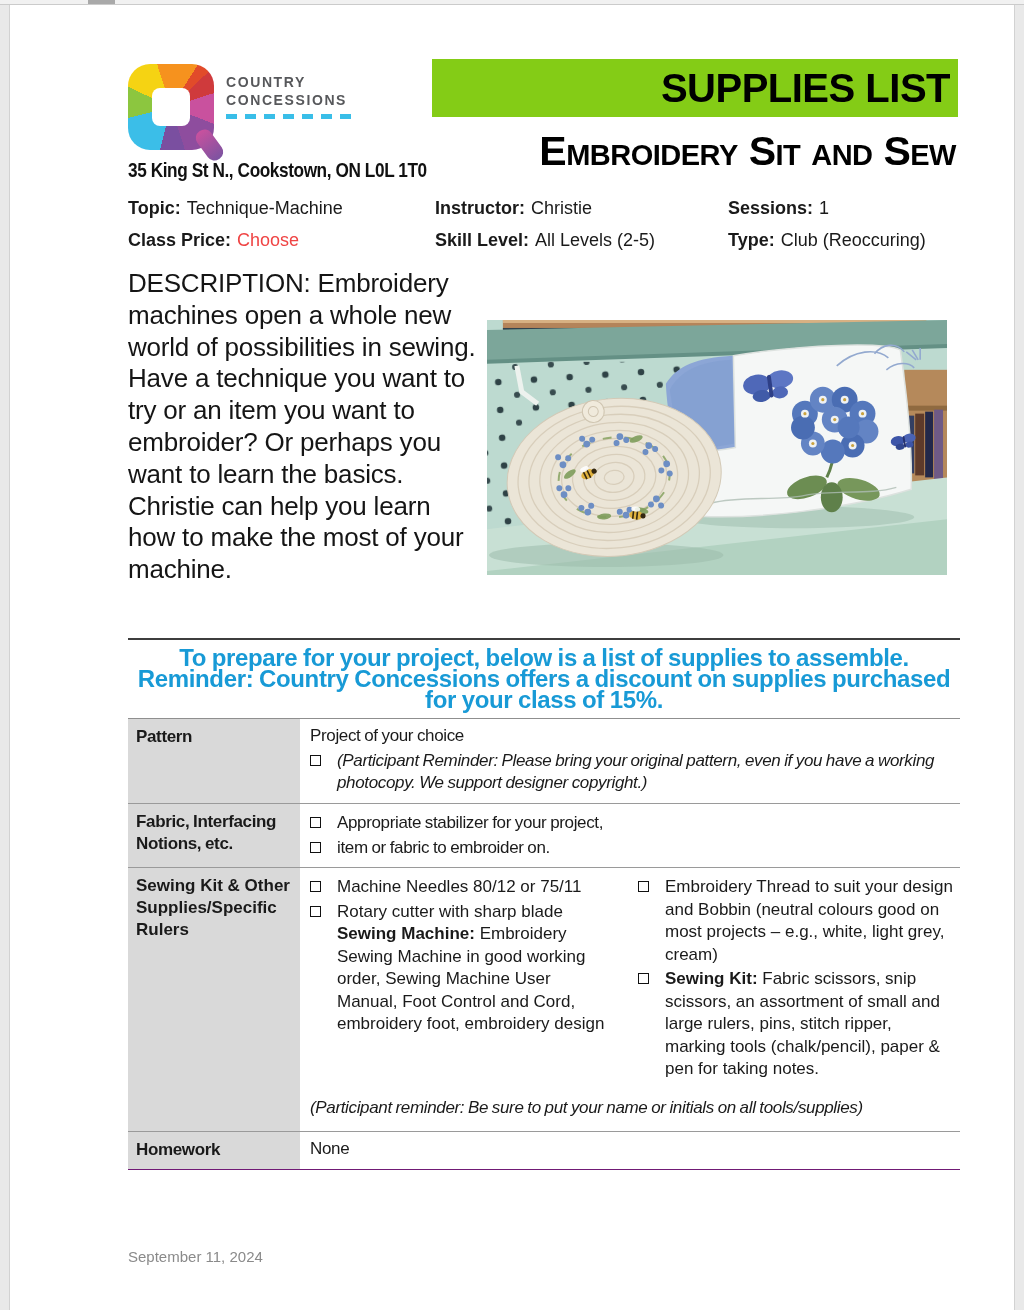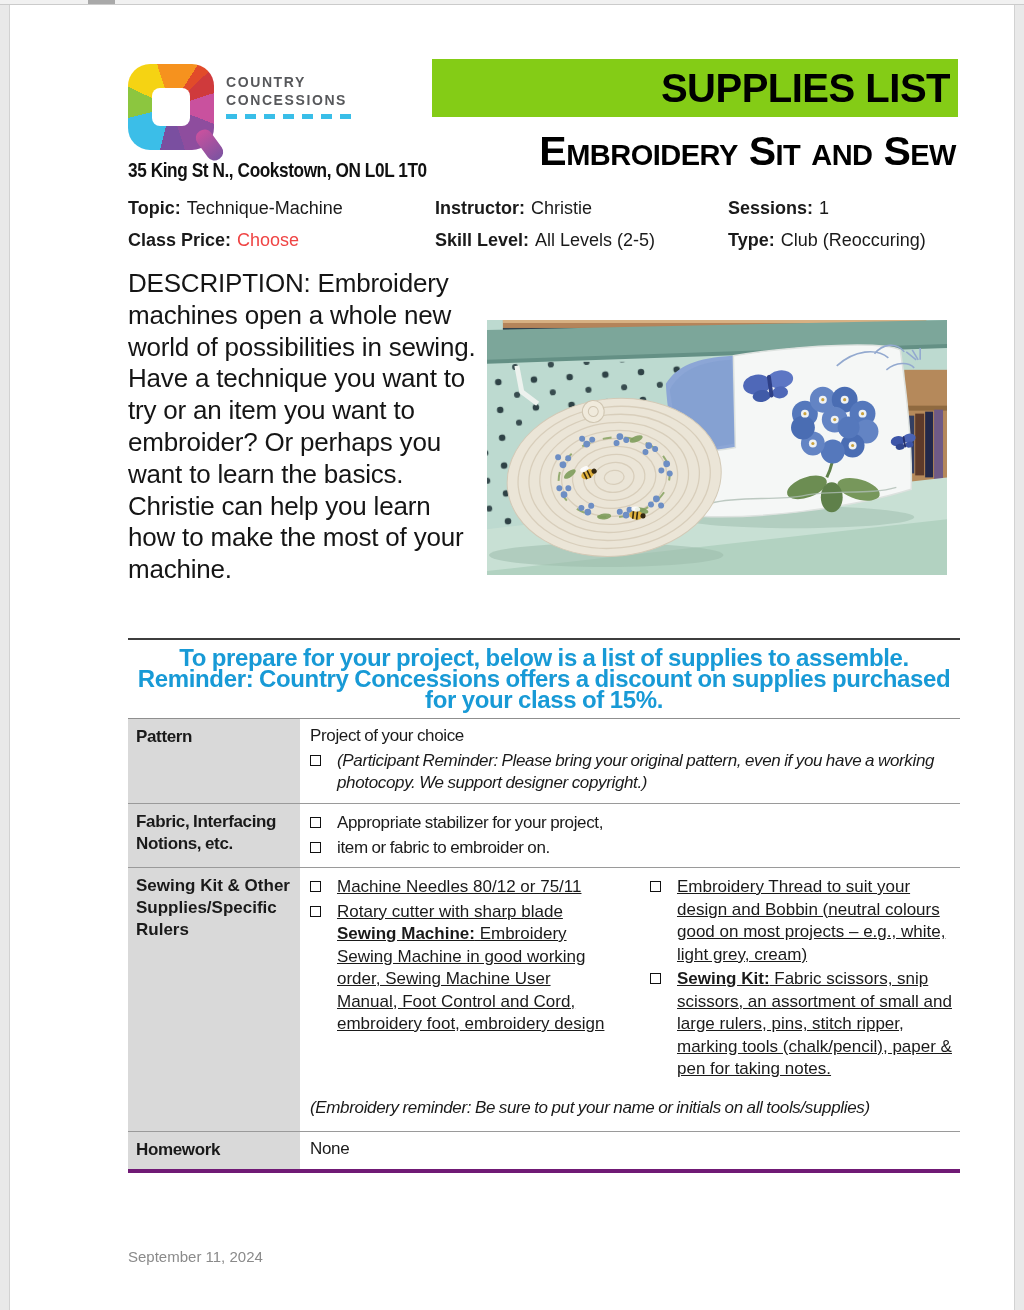--- a/index.html
+++ b/index.html
@@ -83,32 +83,32 @@
   
   .photo{position:absolute;left:477px;top:320px;width:460px;height:255px;overflow:hidden;}
   .photo svg{display:block;width:100%;height:100%;}
 
   
   .lower{position:absolute;left:118px;top:638px;width:832px;}
   .note{border-top:2px solid #3d3d3d;padding:7px 0 8px;text-align:center;}
   .note div{font-size:24px;font-weight:bold;line-height:21px;color:#189ad6;}
   .narrow{letter-spacing:-0.35px;word-spacing:-0.6px;}
 
-  .stable{border-top:1px solid #8f8f8f;border-bottom:4px solid #701a75;}
+  .stable{border-top:1px solid #8f8f8f;border-bottom:1px solid #701a75;}
   .srow{display:grid;grid-template-columns:172px 1fr;}
   .srow + .srow{border-top:1px solid #9a9a9a;}
   .label-cell{background:#d9d9d9;padding:7px 8px;font-weight:bold;font-size:17px;line-height:22px;box-sizing:border-box;}
   .content-cell{padding:6px 4px 8px 10px;font-size:17px;line-height:22.5px;box-sizing:border-box;}
 
   .checkitem{display:grid;grid-template-columns:15px 1fr;column-gap:12px;margin-top:2px;}
   .cbox{width:11px;height:11px;border:1.5px solid #111;margin-top:5px;box-sizing:border-box;}
   .italic{font-style:italic;}
   .lead{font-weight:bold;}
 
-  .twocol{display:grid;grid-template-columns:300px 1fr;column-gap:40px;text-decoration:underline;}
+  .twocol{display:grid;grid-template-columns:300px 1fr;column-gap:28px;}
   .tools-reminder{margin-top:16px;margin-bottom:4px;}
   .row-pattern{min-height:84px;}
   .row-fabric{min-height:54px;}
   .row-sewing{min-height:246px;}
 
   .footer-date{position:absolute;left:118px;top:1248px;font-size:15px;color:#8a8a8a;}
 </style>
 </head>
 <body>
 
@@ -391,21 +391,21 @@
                 <span>Embroidery Thread to suit your design and Bobbin (neutral colours good on most projects – e.g., white, light grey, cream)</span>
               </div>
               <div class="checkitem">
                 <span class="cbox"></span>
                 <span>
                   <span class="lead">Sewing Kit:</span><span> Fabric scissors, snip scissors, an assortment of small and large rulers, pins, stitch ripper, marking tools (chalk/pencil), paper &amp; pen for taking notes.</span>
                 </span>
               </div>
             </div>
           </div>
-          <div class="tools-reminder italic narrow">(Embroidery reminder: Be sure to put your name or initials on all tools/supplies)</div>
+          <div class="tools-reminder italic narrow">(Participant reminder: Be sure to put your name or initials on all tools/supplies)</div>
         </div>
       </div>
 
       <div class="srow">
         <div class="label-cell narrow">Homework</div>
         <div class="content-cell narrow">None</div>
       </div>
 
     </div>
   </div>

